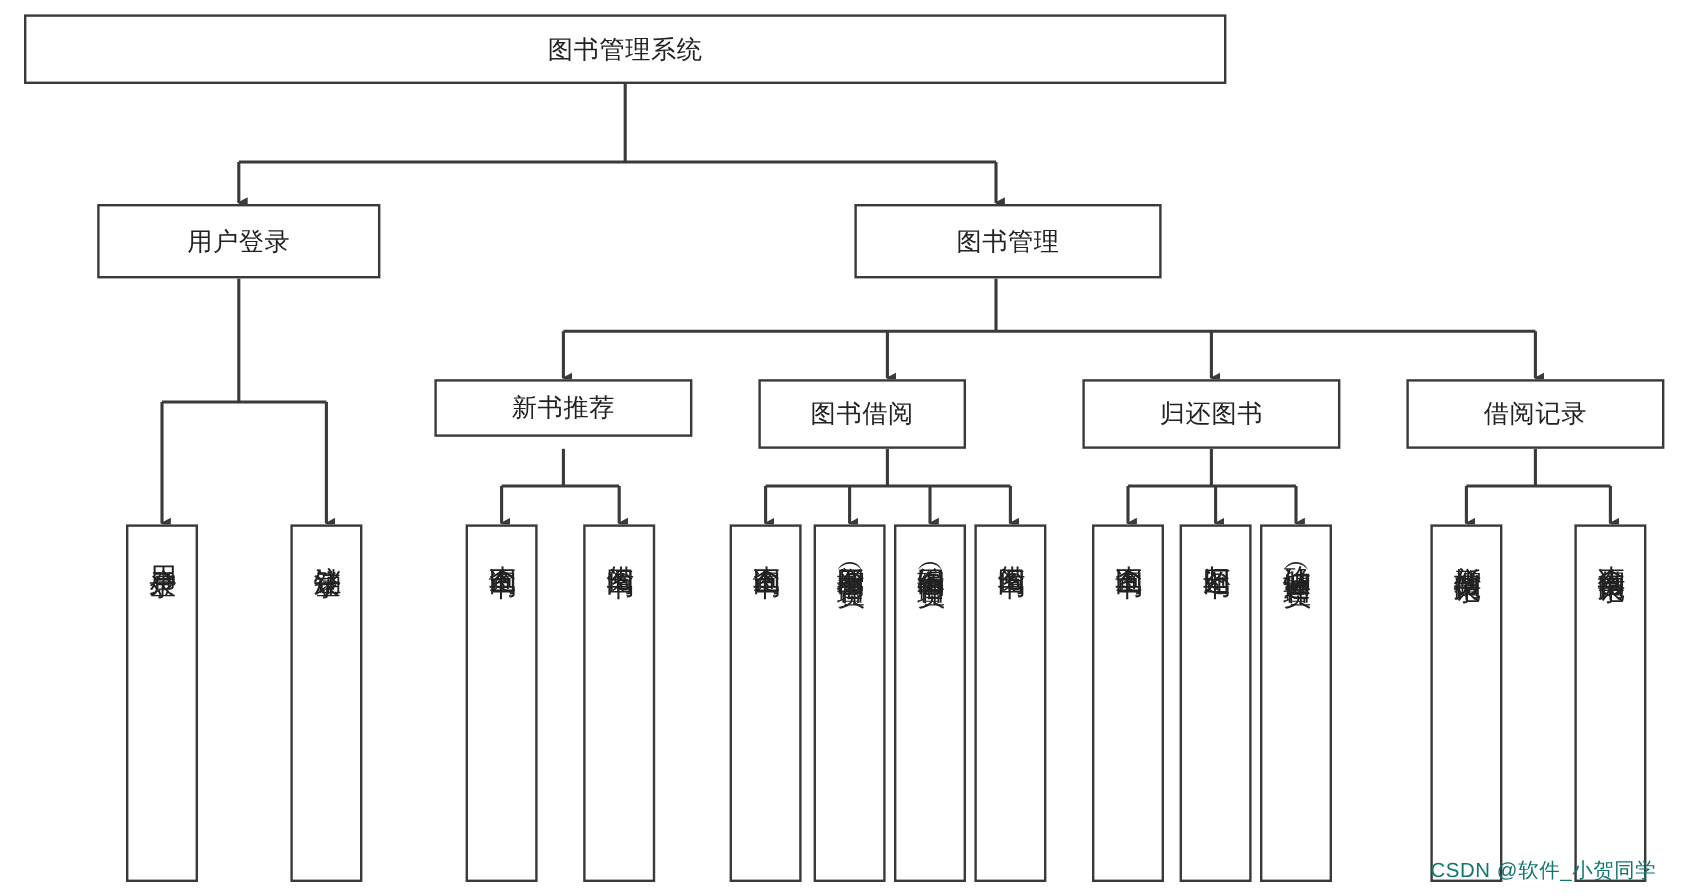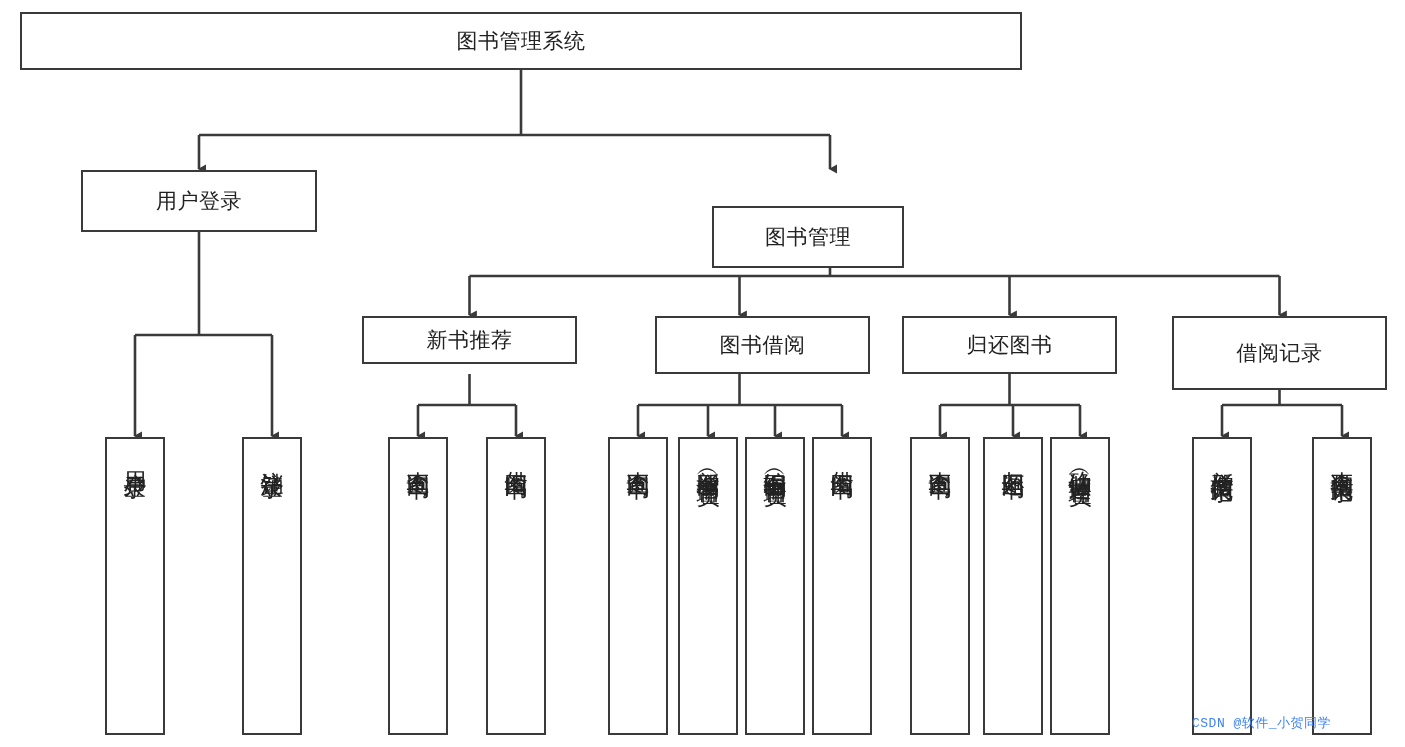--- a/index.html
+++ b/index.html
@@ -55,26 +55,26 @@
     writing-mode: vertical-rl;
     text-orientation: upright;
     font-size: 23px;
     line-height: 1.08;
     letter-spacing: 2px;
   }
   #watermark {
     position: absolute;
     left: 1192px;
     top: 714px;
-    font-size: 13px;
-    color: #3b82f6;
+    font-size: 17px;
+    color: #0f766e;
     letter-spacing: 0.5px;
     white-space: nowrap;
     z-index: 6;
-    font-family: Liberation Mono, monospace;
+    font-family: Liberation Sans, sans-serif;
   }
 </style>
 </head>
 <body>
 
 <div id="canvas">
 
   <svg id="edges" viewBox="0 0 1405 747" xmlns="http://www.w3.org/2000/svg">
     <defs>
       <marker id="arrowhead" markerWidth="10" markerHeight="10" refX="4.6" refY="7.4" orient="auto" markerUnits="userSpaceOnUse">
@@ -118,34 +118,34 @@
       </g>
   </svg>
 
   <div class="node horiz" id="node-root" style="left:20px; top:12px; width:1002px; height:58px;">
     <span class="label">图书管理系统</span>
   </div>
 
   <div class="node horiz" id="node-user-login" style="left:81px; top:170px; width:236px; height:62px;">
     <span class="label">用户登录</span>
   </div>
-  <div class="node horiz" id="node-book-manage" style="left:712px; top:170px; width:192px; height:62px;margin-top:36px;">
+  <div class="node horiz" id="node-book-manage" style="left:712px; top:170px; width:256px; height:62px;">
     <span class="label">图书管理</span>
   </div>
 
   <div class="node horiz" id="node-new-book-rec" style="left:362px; top:316px; width:215px; height:48px;">
     <span class="label">新书推荐</span>
   </div>
-  <div class="node horiz" id="node-book-borrow" style="left:632px; top:316px; width:215px; height:58px;margin-left:23px;">
+  <div class="node horiz" id="node-book-borrow" style="left:632px; top:316px; width:173px; height:58px;">
     <span class="label">图书借阅</span>
   </div>
   <div class="node horiz" id="node-current-borrow" style="left:902px; top:316px; width:215px; height:58px;">
     <span class="label">归还图书</span>
   </div>
-  <div class="node horiz" id="node-borrow-record" style="left:1172px; top:316px; width:215px; height:74px;">
+  <div class="node horiz" id="node-borrow-record" style="left:1172px; top:316px; width:215px; height:58px;">
     <span class="label">借阅记录</span>
   </div>
 
   <div class="node vert" id="node-leaf-user-login" style="left:105px; top:437px; width:60px; height:298px;">
     <span class="label">用户登录</span>
   </div>
   <div class="node vert" id="node-leaf-user-logout" style="left:242px; top:437px; width:60px; height:298px;">
     <span class="label">注销登录</span>
   </div>
   <div class="node vert" id="node-leaf-rec-query-book" style="left:388px; top:437px; width:60px; height:298px;">

